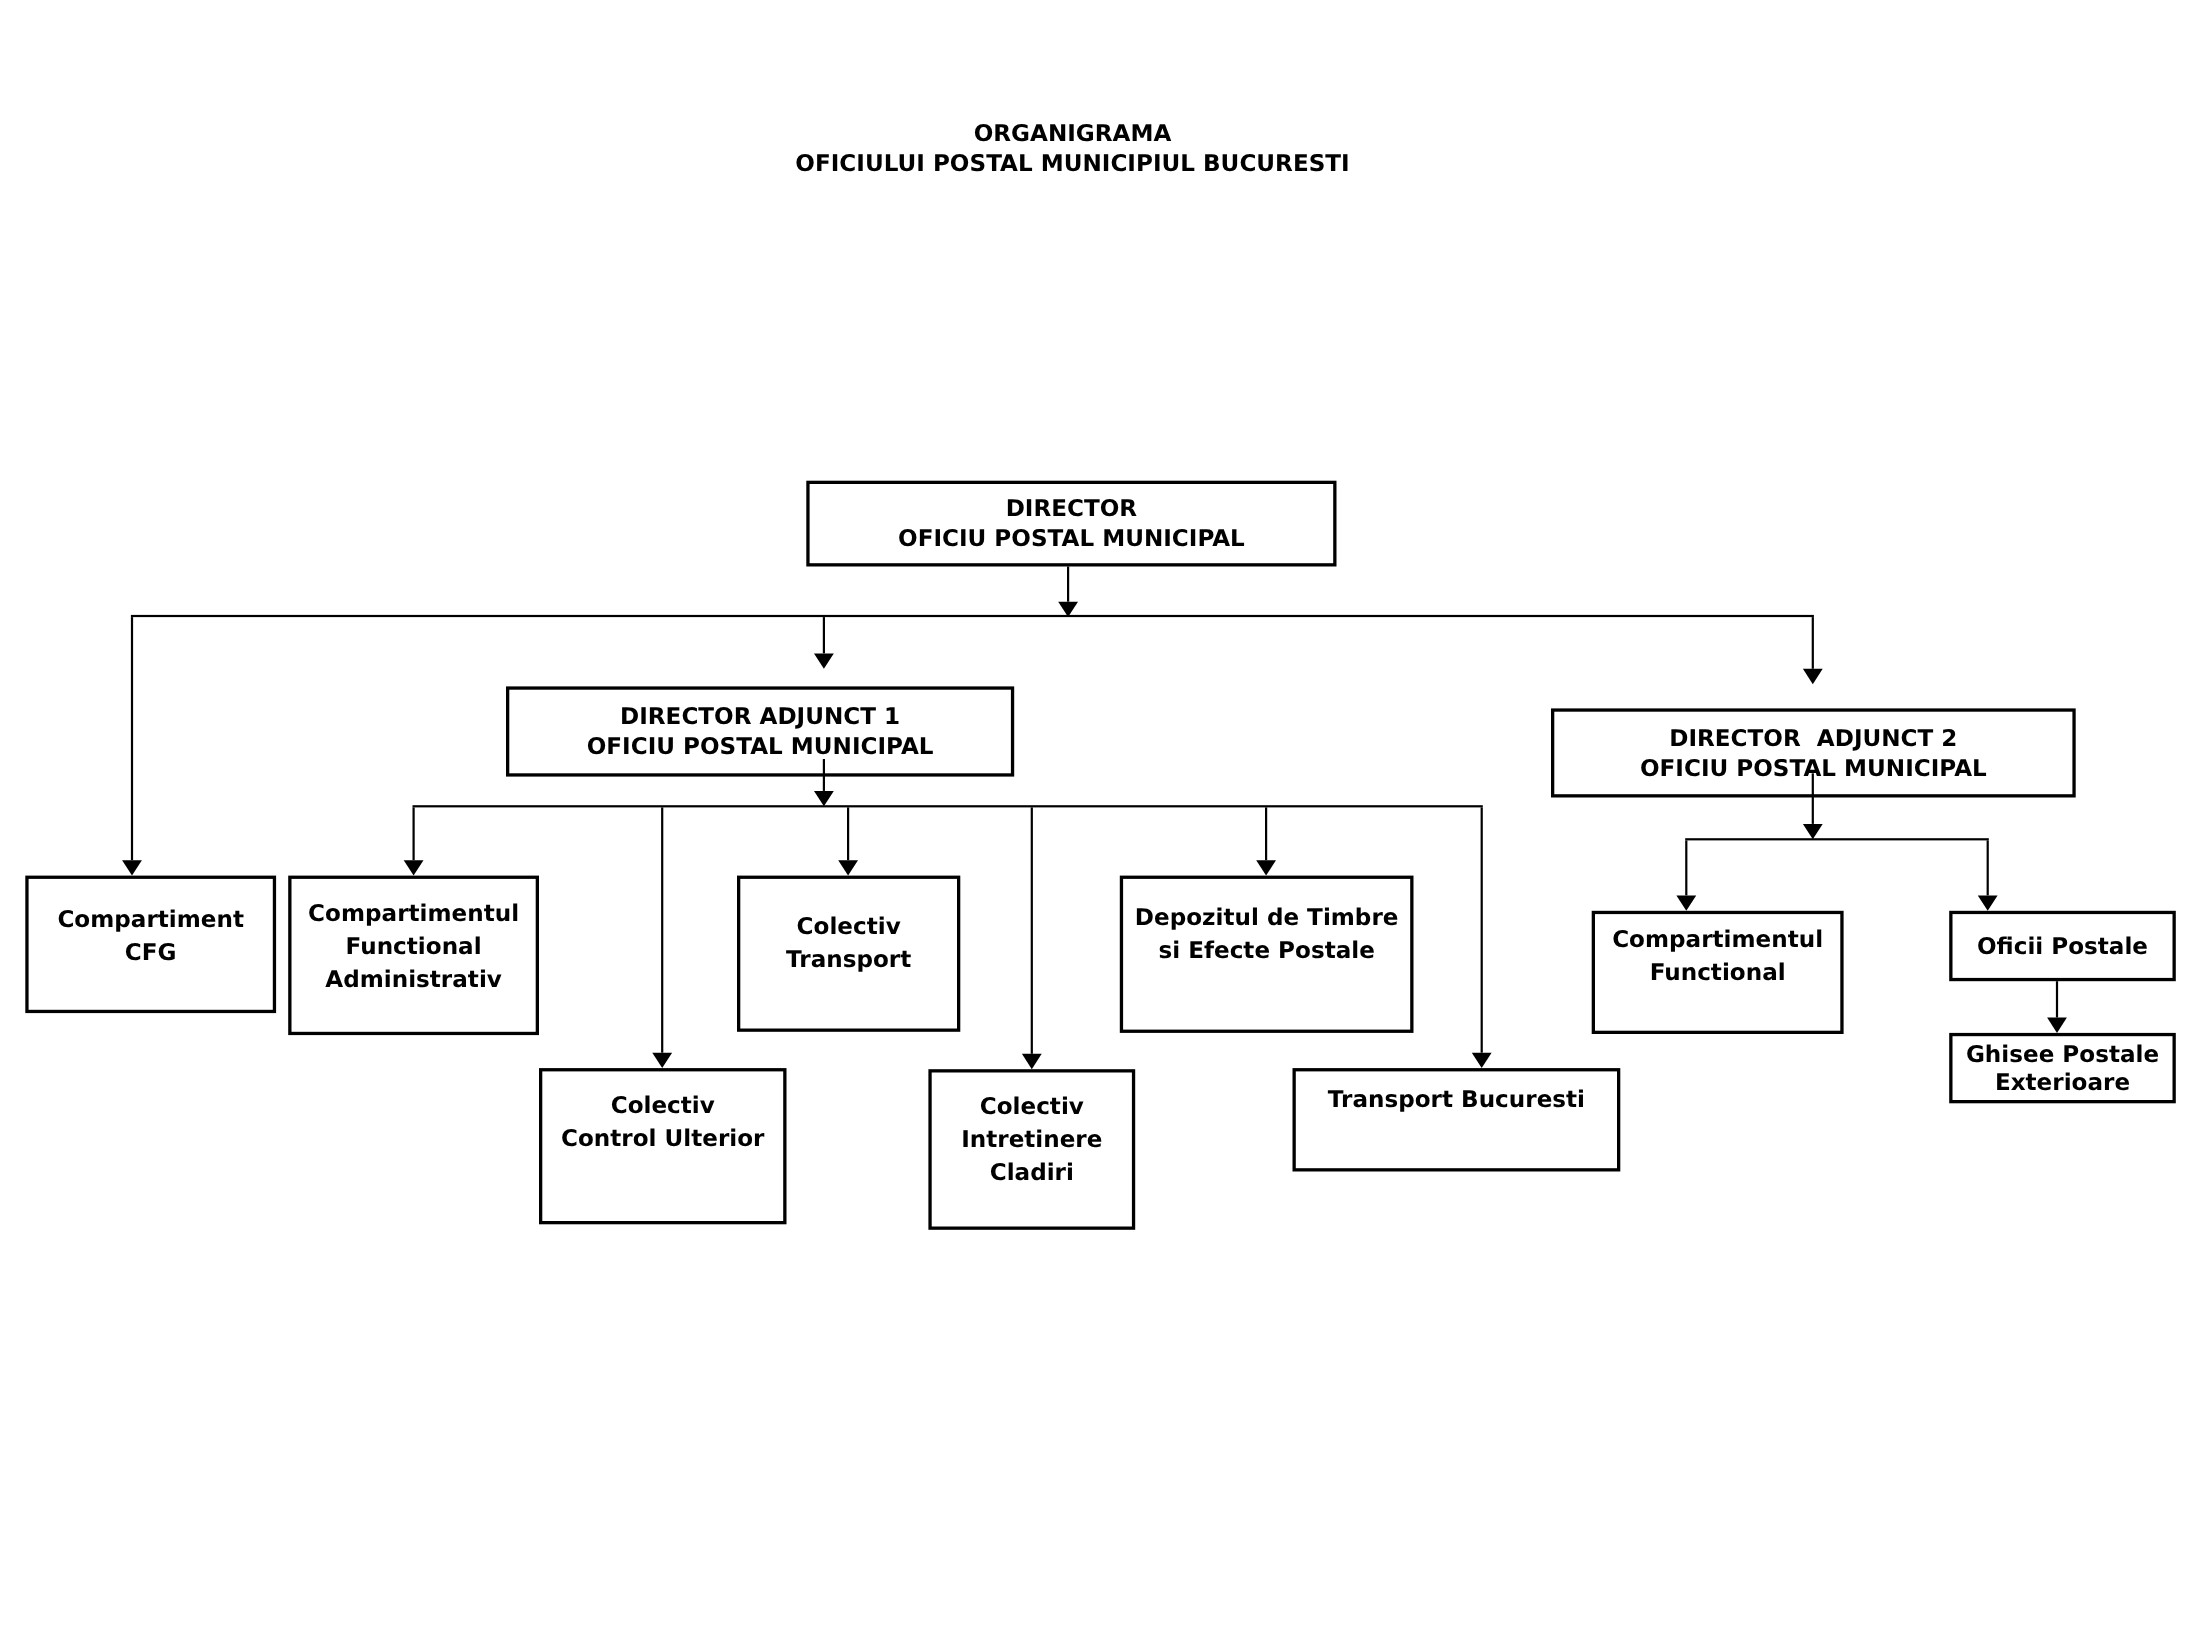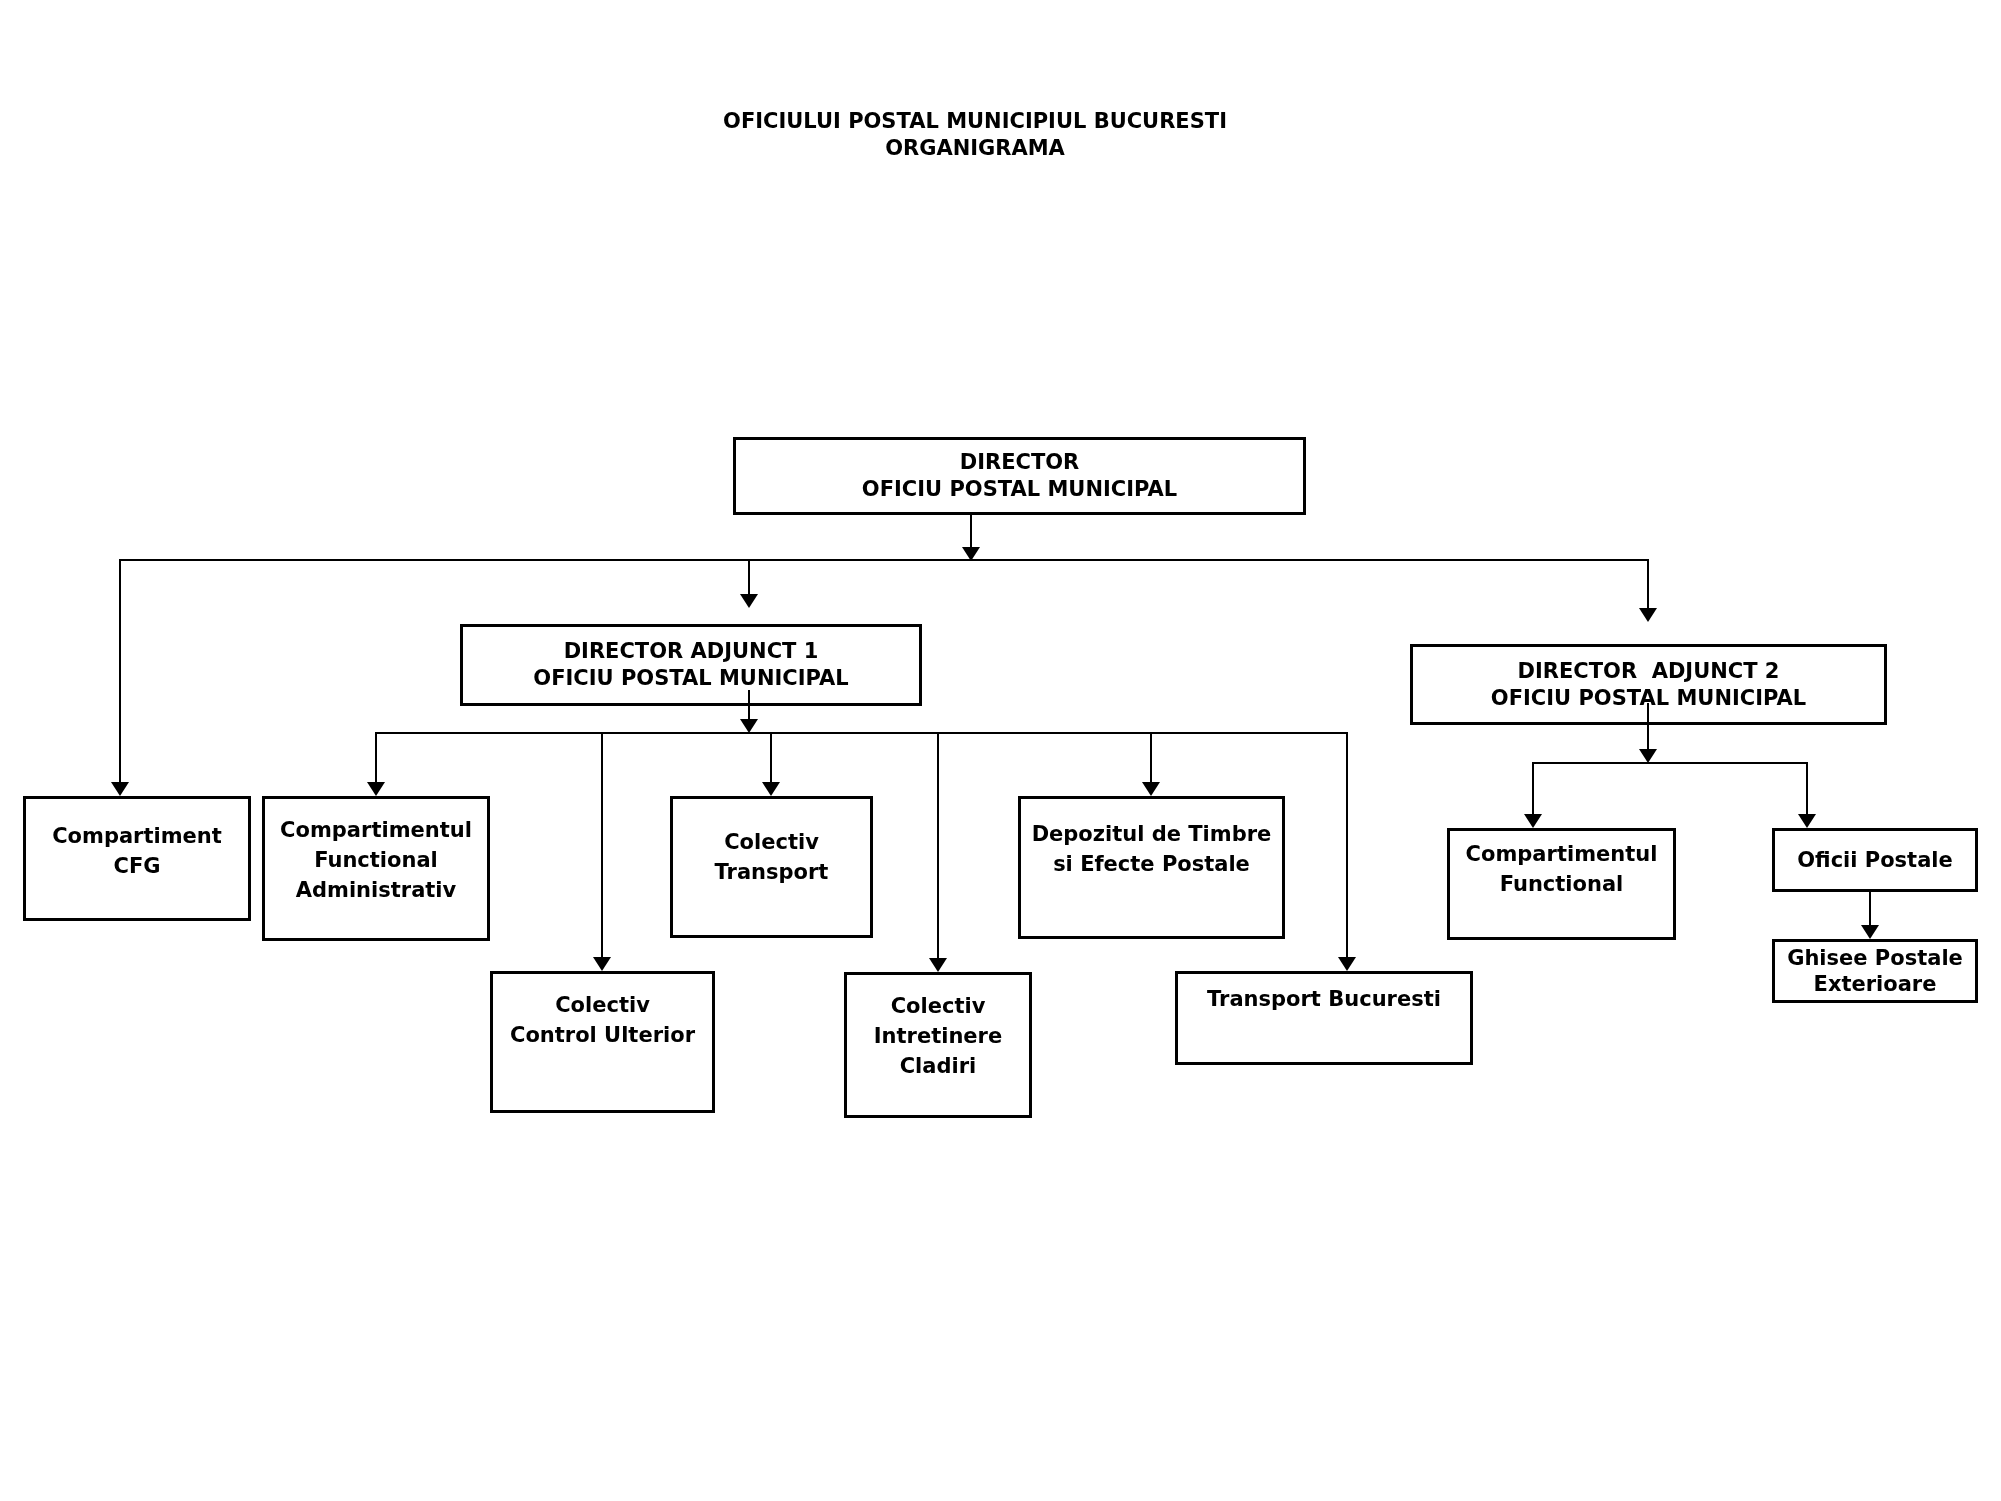--- a/index.html
+++ b/index.html
@@ -50,25 +50,25 @@
     border-right: 9px solid transparent;
     border-top: 14px solid #000000;
   }
 </style>
 </head>
 <body>
 
 <div id="stage">
 
   <div id="title-block">
+    <div>ORGANIGRAMA</div>
     <div>OFICIULUI POSTAL MUNICIPIUL BUCURESTI</div>
-    <div>ORGANIGRAMA</div>
   </div>
 
-  <div class="node center" style="left:733px; top:437px; width:573px; height:78px;">DIRECTOR
+  <div class="node center" style="left:733px; top:437px; width:482px; height:78px;">DIRECTOR
 OFICIU POSTAL MUNICIPAL</div>
 
   <div class="node center" style="left:460px; top:624px; width:462px; height:82px;">DIRECTOR ADJUNCT 1
 OFICIU POSTAL MUNICIPAL</div>
 
   <div class="node center" style="left:1410px; top:644px; width:477px; height:81px;">DIRECTOR  ADJUNCT 2
 OFICIU POSTAL MUNICIPAL</div>
 
   <div class="node" style="left:23px; top:796px; width:228px; height:125px; padding-top:22px;">Compartiment
 CFG</div>

